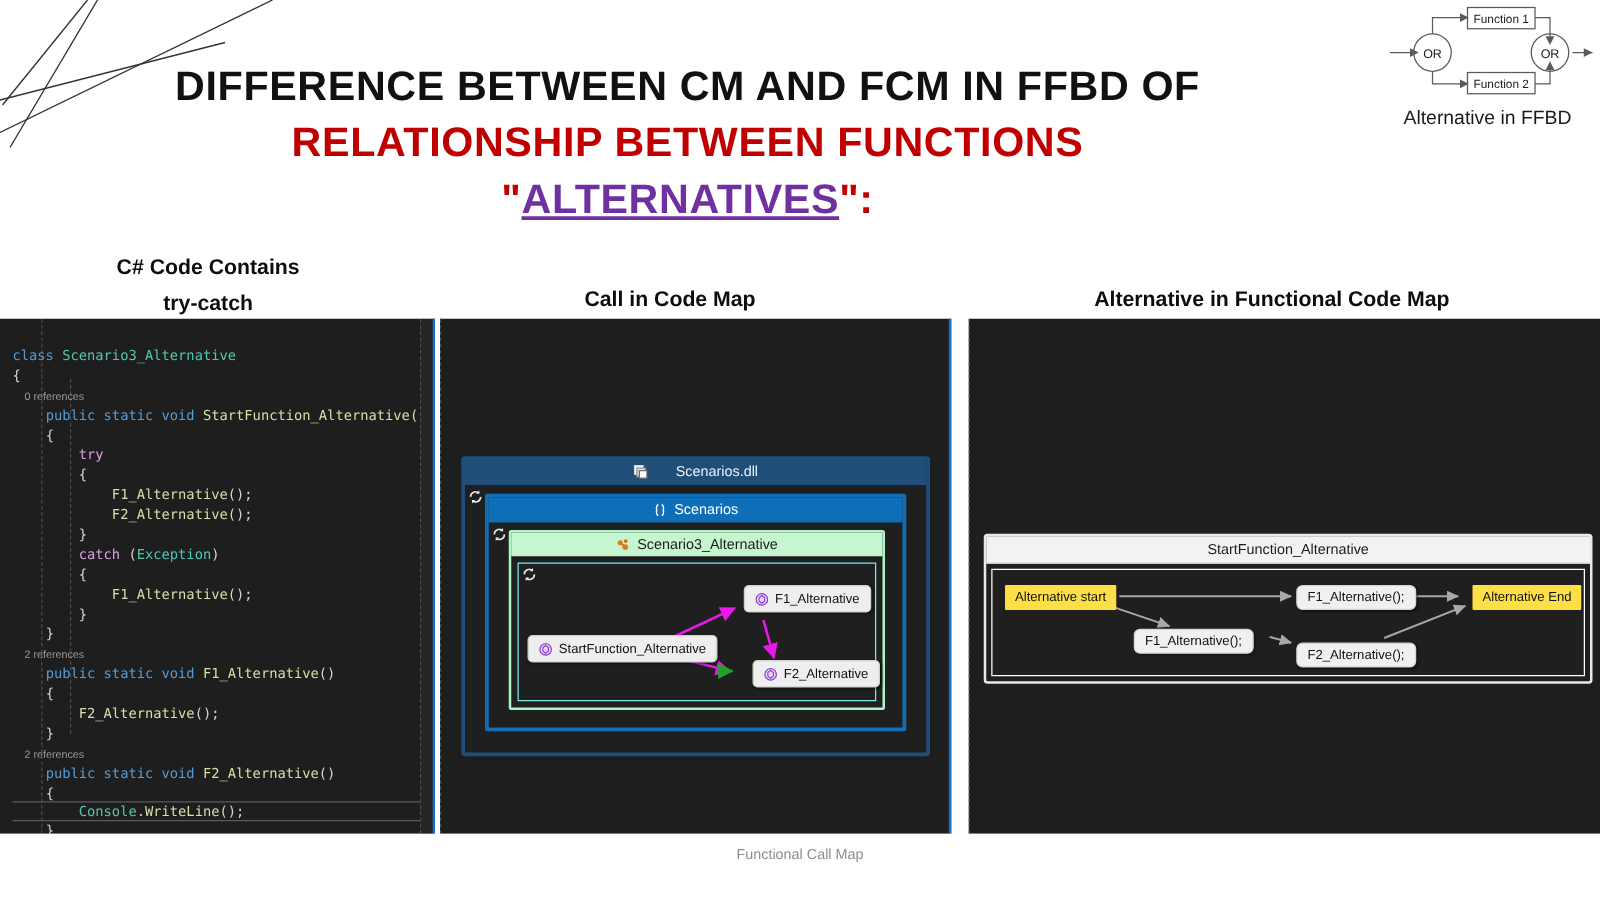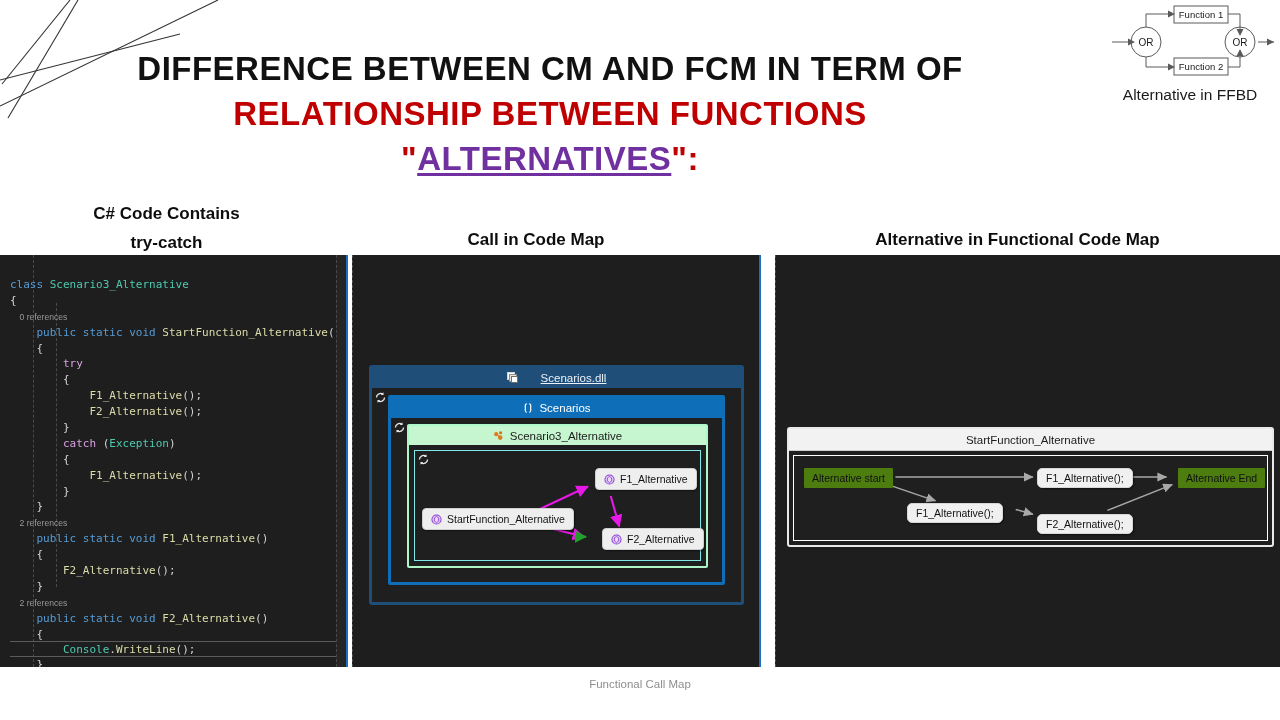--- a/index.html
+++ b/index.html
@@ -86,21 +86,20 @@
   }
   .cm-dashed { position:absolute; left:0; top:0; bottom:0; width:0; border-left:1px dashed #4d4d4d; }
   .cm-outer {
     position:absolute; left:17px; top:110px; width:375px; height:240px;
     border:3px solid #1f4e79; border-radius:3px; background:#1f1f1f;
   }
   .cm-outer-hdr {
     height:20px; background:#1f4e79; color:#e9f2fa;
     display:flex; align-items:center; justify-content:center; gap:22px;
     font-size:11.5px;
-    text-decoration:underline;
   }
   .cm-mid {
     position:absolute; left:16px; top:27px; right:16px; bottom:17px;
     border:3px solid #0e6fb8; border-radius:2px; background:#1f1f1f;
   }
   .cm-mid-hdr {
     height:20px; background:#0e6fb8; color:#fff;
     display:flex; align-items:center; justify-content:center; gap:5px;
     font-size:11.5px;
   }
@@ -145,21 +144,21 @@
     display:flex; align-items:center; justify-content:center;
     font-size:11.5px; border-bottom:1px solid #cfcfcf;
   }
   .fcm-canvas { position:absolute; left:4px; top:26px; right:4px; bottom:4px; border:1px solid #ffffff; background:#1f1f1f; }
   .fnode {
     position:absolute; border-radius:5px; font-size:10.5px; height:20px;
     display:flex; align-items:center; justify-content:center; padding:0 8px;
     white-space:nowrap; color:#111;
   }
   .fnode.white { background:#f0f0f0; border:1px solid #d6d6d6; box-shadow:1px 1px 2px rgba(0,0,0,.5); }
-  .fnode.yellow { background:#4d7c0f; border-radius:1px;align-items:center; }
+  .fnode.yellow { background:#fde047; border-radius:1px;align-items:center; }
 
   
   .footer {
     position:absolute; left:0; top:678px; width:1280px; text-align:center;
     font-size:11.5px; color:#8e8e8e;
   }
   .bottom-band { position:absolute; left:0; top:667px; width:1280px; height:53px; background:#ffffff; }
 </style>
 </head>
 <body>
@@ -167,21 +166,21 @@
 <div class="stage">
 
   <svg class="deco" viewBox="0 0 230 120">
     <line x1="0" y1="106" x2="218" y2="0" stroke="#333" stroke-width="1.1"></line>
     <line x1="2" y1="84" x2="70" y2="0" stroke="#333" stroke-width="1.1"></line>
     <line x1="0" y1="80" x2="180" y2="34" stroke="#333" stroke-width="1.1"></line>
     <line x1="8" y1="118" x2="78" y2="0" stroke="#333" stroke-width="1.1"></line>
   </svg>
 
   <div class="title-wrap">
-    <div class="title-line tl1">DIFFERENCE BETWEEN CM AND FCM IN TERM OF</div>
+    <div class="title-line tl1">DIFFERENCE BETWEEN CM AND FCM IN FFBD OF</div>
     <div class="title-line tl2">RELATIONSHIP BETWEEN FUNCTIONS</div>
     <div class="title-line tl3"><span>"</span><span class="alt">ALTERNATIVES</span><span>":</span></div>
   </div>
 
   <svg class="ffbd" viewBox="0 0 174 80">
     <g fill="none" stroke="#5a5a5a" stroke-width="1">
       <circle cx="40" cy="40" r="15" fill="#ffffff"></circle>
       <circle cx="134" cy="40" r="15" fill="#ffffff"></circle>
       <rect x="68" y="4" width="54" height="17" fill="#ffffff"></rect>
       <rect x="68" y="56" width="54" height="17" fill="#ffffff"></rect>

